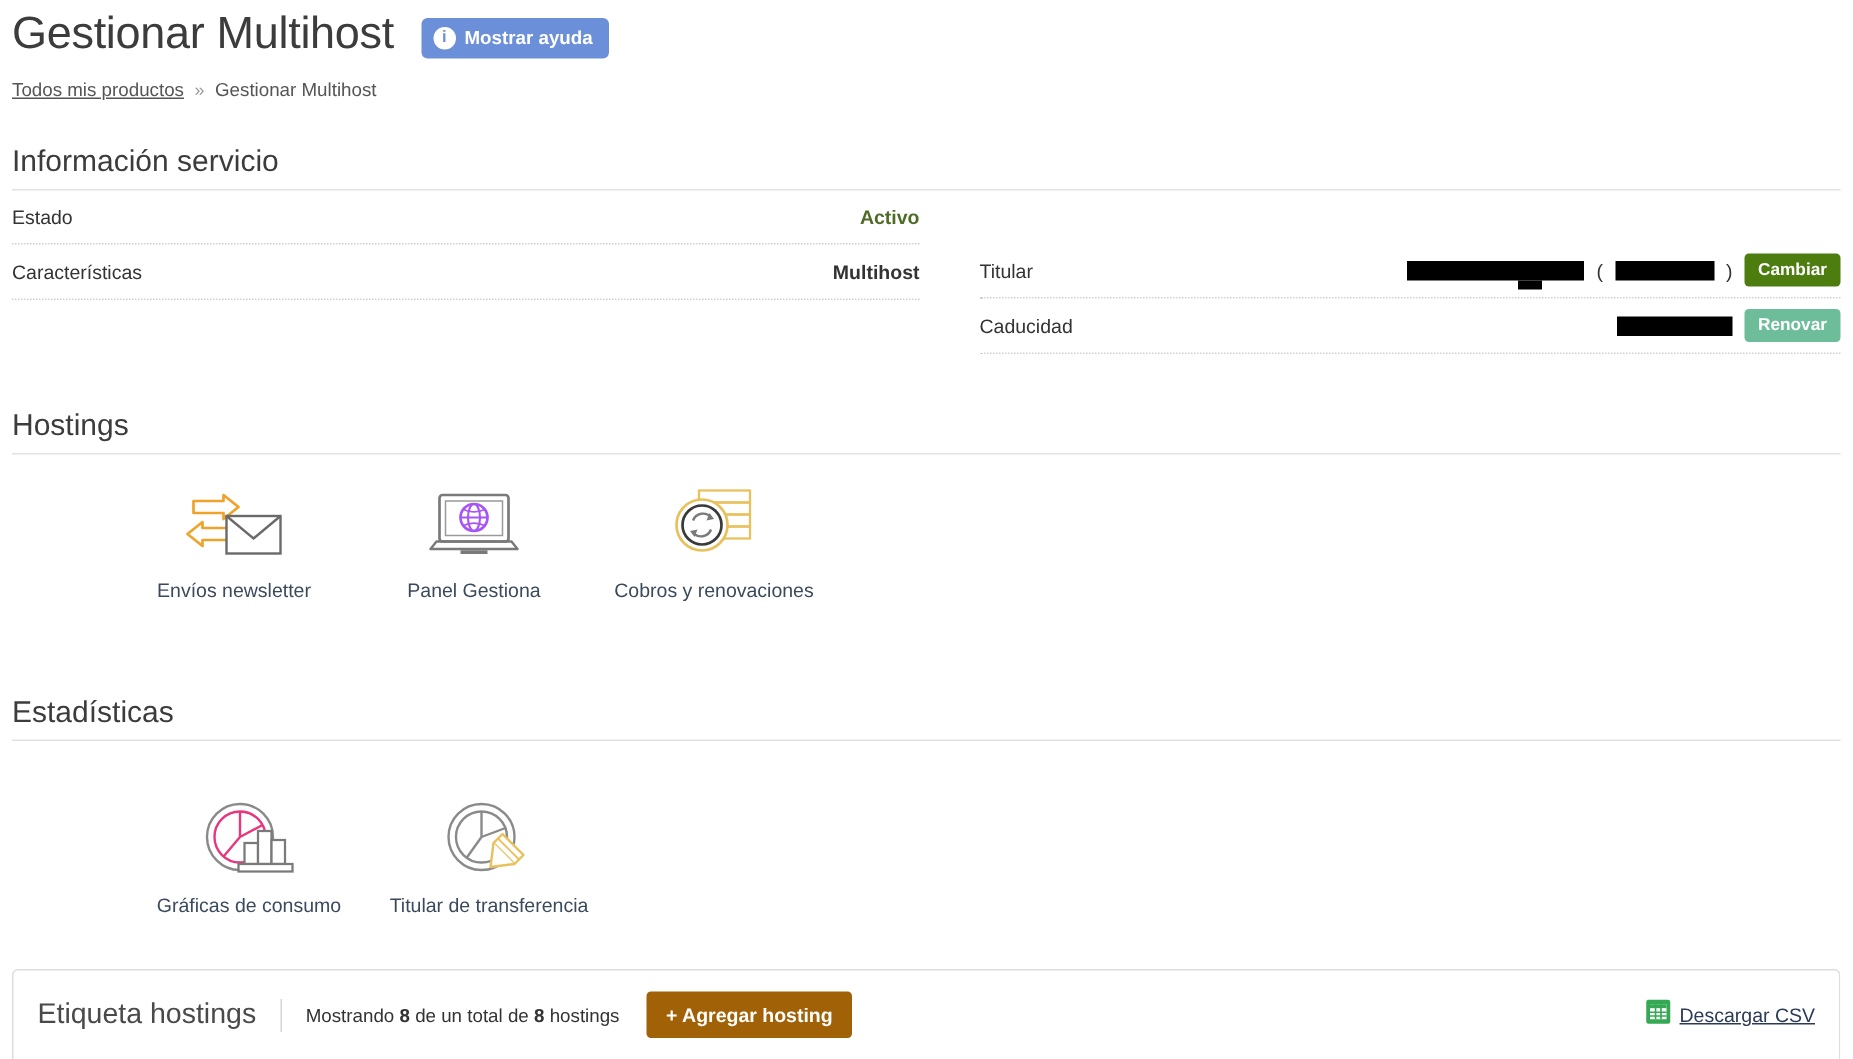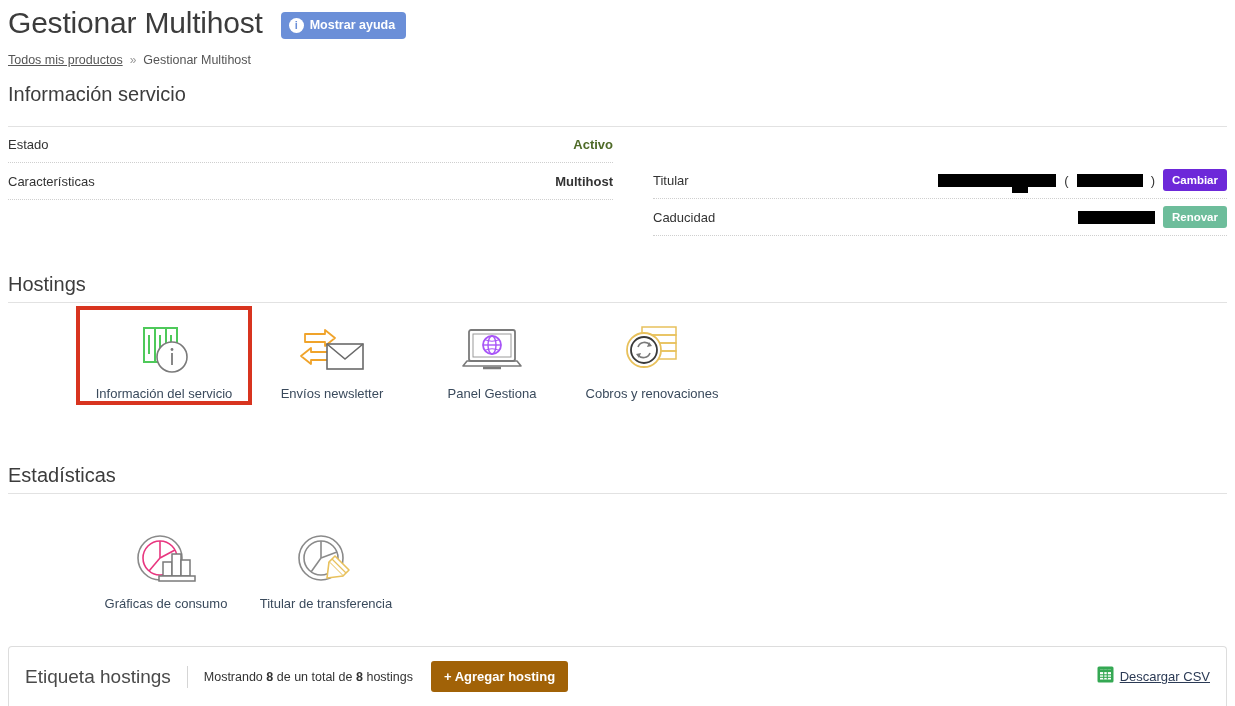--- a/index.html
+++ b/index.html
@@ -179,21 +179,21 @@
     border-radius: 3px;
     color: #ffffff;
     font-size: 11.5px;
     font-weight: bold;
     padding: 4px 9px;
     cursor: pointer;
     font-family: "Liberation Sans", sans-serif;
     line-height: 14px;
     white-space: nowrap;
   }
-  .btn-blue { background: #6d28d9; }
+  .btn-blue { background: #4d7c0f; }
   .btn-green { background: #6dbd9b; }
 
   
   .icon-grid {
     position: absolute;
     display: flex;
     align-items: flex-start;
   }
   .icon-item {
     width: 160px;
@@ -301,21 +301,21 @@
       <span>Mostrar ayuda</span>
     </button>
   </div>
 
   <div class="breadcrumb">
     <a>Todos mis productos</a>
     <span class="sep">»</span>
     <span>Gestionar Multihost</span>
   </div>
 
-  <div class="section-title" style="left:8px; top:82px;">Información servicio</div>
+  <div class="section-title" style="left:8px; top:96px;">Información servicio</div>
   <div class="section-rule" style="left:8px; top:126px; width:1219px;"></div>
 
   <div class="info-table" style="left:8px; top:126px; width:605px;">
     <div class="info-row">
       <span class="info-label">Estado</span>
       <span class="info-value">
           <span class="value-active">Activo</span>
         </span>
     </div>
     <div class="info-row">
@@ -347,36 +347,20 @@
         <button class="btn btn-green">Renovar</button>
       </span>
     </div>
   </div>
 
   <div class="section-title" style="left:8px; top:272px;">Hostings</div>
   <div class="section-rule" style="left:8px; top:302px; width:1219px;"></div>
 
   <div class="icon-grid" style="left:76px; top:306px;">
 
-    <div class="icon-item highlighted">
-      <div class="icon-art">
-        <svg width="64" height="52" viewBox="0 0 64 52">
-          <rect x="12" y="4" width="11" height="34" fill="none" stroke="#4ec95a" stroke-width="2"></rect>
-          <rect x="23" y="4" width="11" height="34" fill="none" stroke="#4ec95a" stroke-width="2"></rect>
-          <rect x="34" y="4" width="11" height="34" fill="none" stroke="#4ec95a" stroke-width="2"></rect>
-          <line x1="17" y1="11" x2="17" y2="30" stroke="#4ec95a" stroke-width="2"></line>
-          <line x1="28" y1="11" x2="28" y2="30" stroke="#4ec95a" stroke-width="2"></line>
-          <line x1="39" y1="11" x2="39" y2="30" stroke="#4ec95a" stroke-width="2"></line>
-          <circle cx="40" cy="33" r="15" fill="#ffffff" stroke="#7a7a7a" stroke-width="1.6"></circle>
-          <circle cx="40" cy="25.5" r="1.4" fill="#7a7a7a"></circle>
-          <line x1="40" y1="29" x2="40" y2="41" stroke="#7a7a7a" stroke-width="1.8"></line>
-        </svg>
-      </div>
-      <div class="icon-label">Información del servicio</div>
-    </div>
 
     <div class="icon-item">
       <div class="icon-art">
         <svg width="66" height="52" viewBox="0 0 66 52">
           <path d="M6 10 L26 10 L26 6 L36 14 L26 22 L26 18 L6 18 Z" fill="none" stroke="#f0a32a" stroke-width="1.8" stroke-linejoin="round"></path>
           <path d="M30 28 L12 28 L12 24 L2 32 L12 40 L12 36 L30 36 Z" fill="none" stroke="#f0a32a" stroke-width="1.8" stroke-linejoin="round"></path>
           <rect x="28" y="20" width="36" height="25" fill="#ffffff" stroke="#6a6a6a" stroke-width="1.6"></rect>
           <polyline points="28,20 46,35 64,20" fill="none" stroke="#6a6a6a" stroke-width="1.6"></polyline>
         </svg>
       </div>

